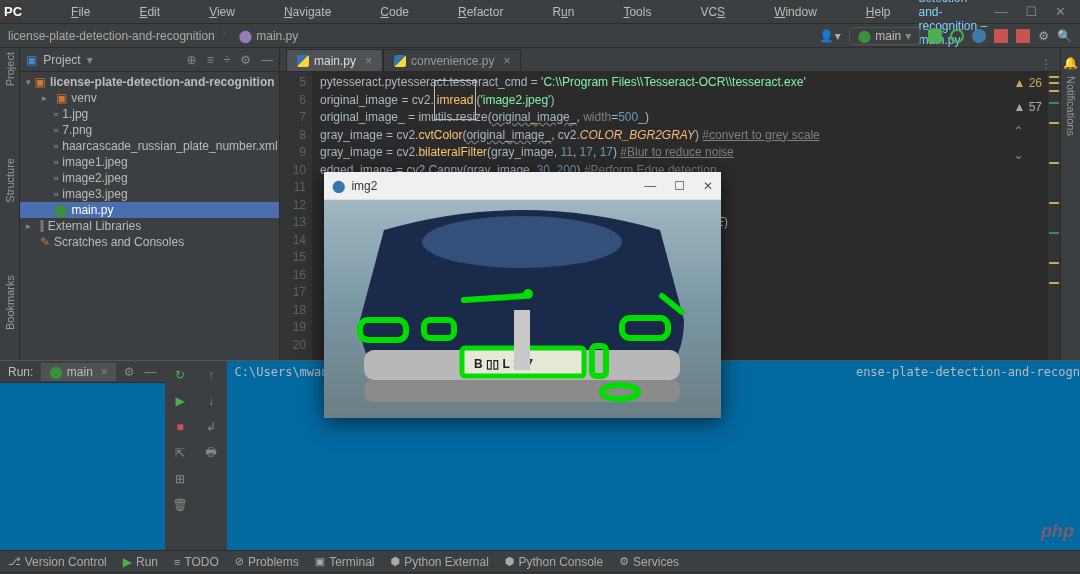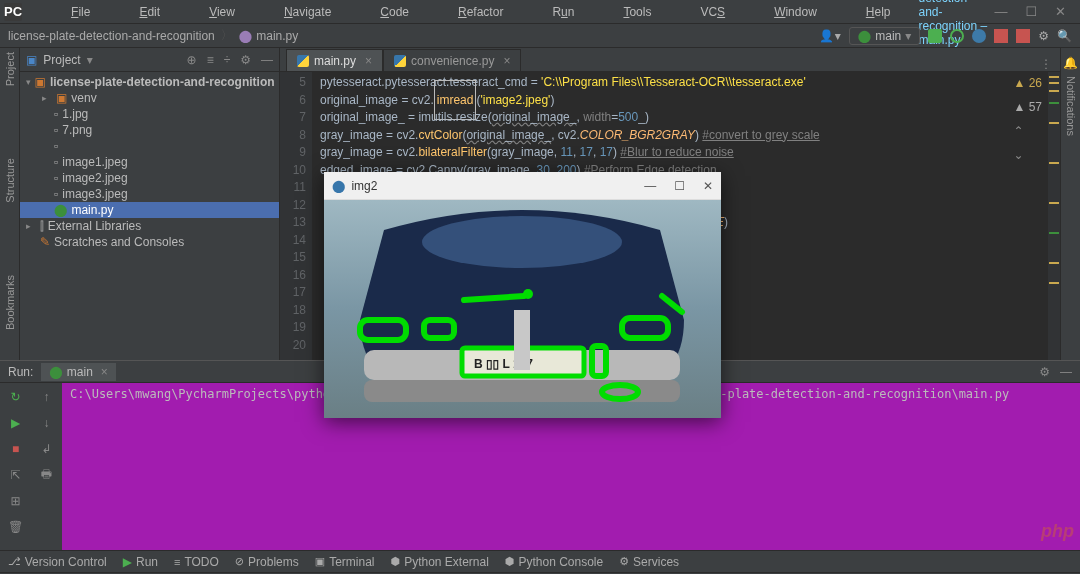--- a/index.html
+++ b/index.html
@@ -47,33 +47,33 @@
 .editor { flex:1; background:#2b2b2b; display:flex; flex-direction:column; position:relative; }
 .tabrow { height:24px; background:#3c3f41; display:flex; align-items:flex-end; border-bottom:1px solid #2b2b2b; padding-left:6px; }
 .tab { height:22px; padding:3px 10px; display:flex; align-items:center; gap:5px; background:#3c3f41; border:1px solid #2b2b2b; border-bottom:none; color:#999; cursor:pointer; }
 .tab.active { background:#4e5254; color:#ddd; }
 .tab .py-ico { width:12px; height:12px; background:linear-gradient(135deg,#3776ab 50%,#ffd43b 50%); border-radius:2px; }
 .tab .close { color:#888; margin-left:4px; }
 .tab-tools { margin-left:auto; padding-right:8px; color:#888; }
 .code-area { flex:1; display:flex; font-family:Consolas,monospace; font-size:13px; line-height:17.5px; overflow:hidden; }
 .gutter { width:32px; background:#313335; color:#606366; text-align:right; padding:2px 6px 0 0; }
 .codelines { flex:1; padding:2px 4px 0 8px; color:#a9b7c6; white-space:pre; position:relative; }
-.c-str { color:#fde047; }
+.c-str { color:#86efac; }
 .c-num { color:#6897bb; }
 .c-fn { color:#ffc66d; }
 .c-cmt { color:#808080; }
 .c-und { text-decoration:underline wavy #808080; }
 .c-attr { color:#fdba74;font-style:italic; }
 .c-box { border:1px solid #bbb; padding:12px 2px; }
 .right-strip { position:absolute; right:0; top:24px; bottom:0; width:12px; background:#313335; }
 .right-strip .mk { position:absolute; right:1px; width:10px; height:2px; }
 .warning-row { position:absolute; right:18px; top:28px; display:flex; gap:10px; font-size:11px; z-index:5;flex-direction:column; }
 .warning-row .warn { color:#c9a84f; }
 .warning-row .weak { color:#aaa; }
-.run-panel { height:190px; background:#a21caf; border-top:1px solid #555; display:flex; flex-direction:column; }
+.run-panel { height:190px; background:#0369a1; border-top:1px solid #555; display:flex; flex-direction:row; }
 .run-head { height:22px; background:#3c3f41; display:flex; align-items:center; padding:0 8px; gap:8px; border-bottom:1px solid #2b2b2b; }
 .run-head .run-tab { background:#4e5254; padding:2px 8px; display:flex; align-items:center; gap:4px; }
 .run-head .rt-tools { margin-left:auto; display:flex; gap:10px; color:#888; }
 .run-body { flex:1; display:flex; }
 .run-controls { width:62px; background:#3c3f41; display:flex; }
 .run-controls .col { width:31px; display:flex; flex-direction:column; align-items:center; gap:10px; padding-top:6px; }
 .rc-btn { width:16px; height:16px; display:flex; align-items:center; justify-content:center; color:#888; cursor:pointer; }
 .rc-play { color:#4caf50; }
 .rc-stop { color:#c75450; }
 .run-out { flex:1; padding:4px 8px; font-family:Consolas,monospace; font-size:12px; color:#bbb; white-space:pre; overflow:hidden; }
@@ -168,20 +168,21 @@
       <div class="node" style="padding-left:34px">
           <span class="ico-file">▫</span>
           <span>1.jpg</span>
         </div>
       <div class="node" style="padding-left:34px">
           <span class="ico-file">▫</span>
           <span>7.png</span>
         </div>
       <div class="node" style="padding-left:34px">
           <span class="ico-file">▫</span>
+          <span>haarcascade_russian_plate_number.xml</span>
         </div>
       <div class="node" style="padding-left:34px">
           <span class="ico-file">▫</span>
           <span>image1.jpeg</span>
         </div>
       <div class="node" style="padding-left:34px">
           <span class="ico-file">▫</span>
           <span>image2.jpeg</span>
         </div>
       <div class="node" style="padding-left:34px">

